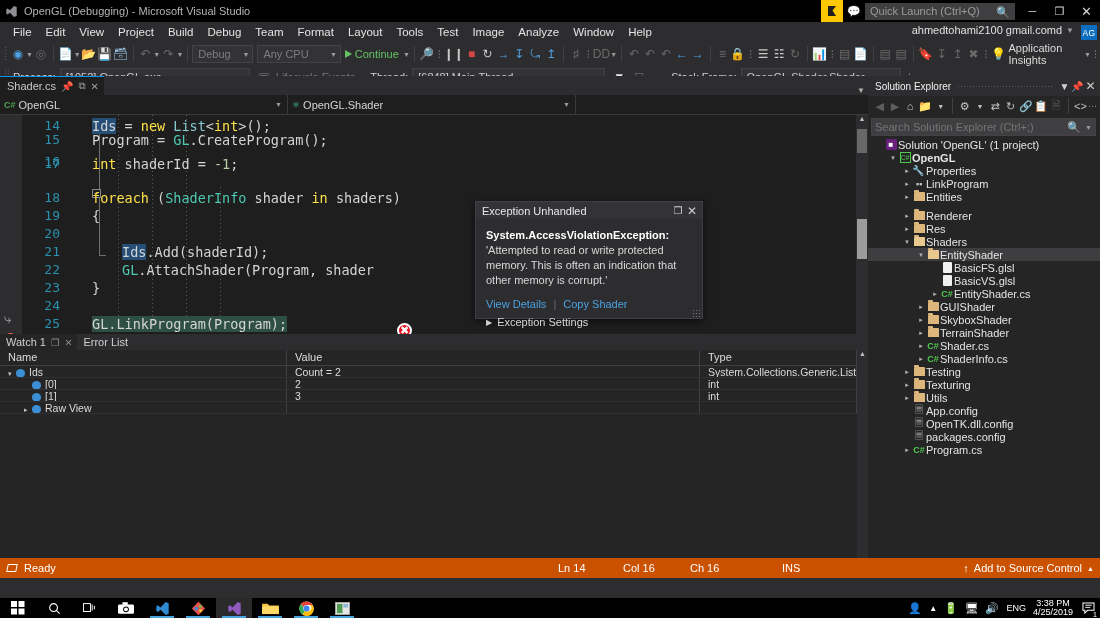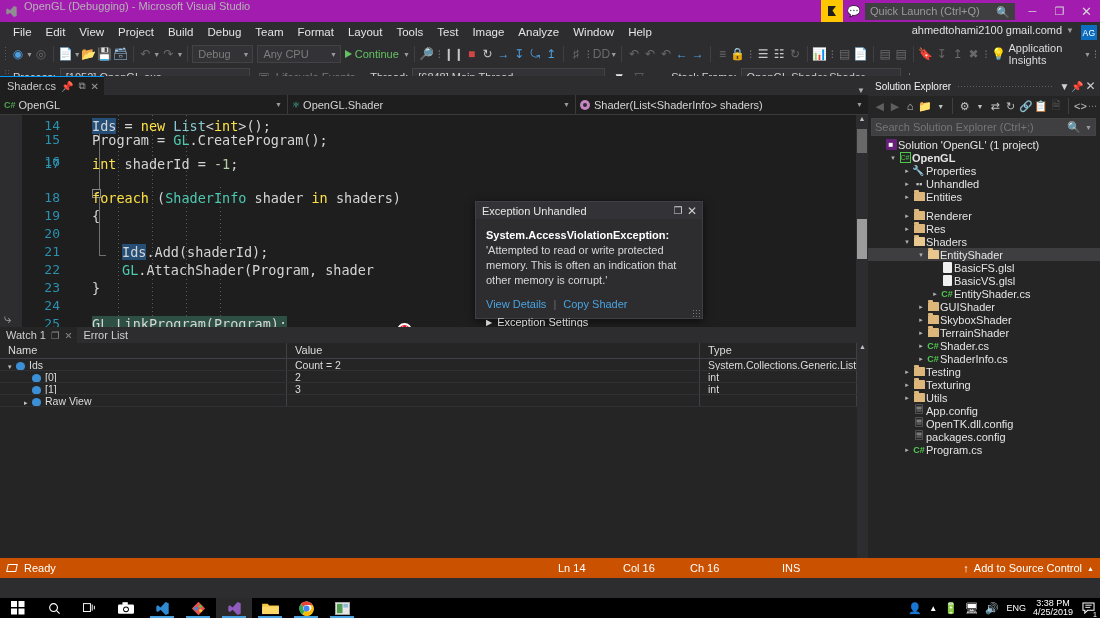--- a/index.html
+++ b/index.html
@@ -7,21 +7,21 @@
   body {
     font-family:"Liberation Sans", sans-serif;
     font-size:11px;
     background:#1e1e1e;
     color:#f1f1f1;
     -webkit-font-smoothing:antialiased;
   }
   .vs { position:relative; width:1100px; height:598px; background:#2d2d30; }
 
   
-  .titlebar { height:22px; background:#a21caf; display:flex; align-items:flex-start; position:relative; }
+  .titlebar { height:22px; background:#000000; display:flex; align-items:center; position:relative; }
   .vs-logo { width:22px; height:22px; display:flex; align-items:center; justify-content:center; }
   .vs-logo svg { width:13px; height:13px; }
   .title-text { color:#b4b4b4; font-size:11px; margin-left:2px; }
   .tb-right { position:absolute; right:0; top:0; height:22px; display:flex; align-items:center; }
   .quick-flag { width:22px; height:22px; background:#ffc700; display:flex; align-items:center; justify-content:center; }
   .quick-flag svg { width:12px; height:12px; }
   .feedback-ico { width:22px; height:22px; display:flex; align-items:center; justify-content:center; color:#b4b4b4; font-size:11px; }
   .quicklaunch {
     width:150px; height:17px; background:#3f3f41; border:1px solid #3f3f41;
     color:#9a9a9a; font-size:11px; display:flex; align-items:center; padding:0 4px;
@@ -140,21 +140,21 @@
   .hscroll { flex:1; height:14px; background:#3e3e42; margin-left:3px; margin-right:1px; display:flex; align-items:center; }
   .hthumb { height:14px; background:#686868; }
   .harrow { width:12px; color:#c0c0c0; font-size:8px; text-align:center; }
 
   
   .vscroll { position:absolute; right:0; top:39px; bottom:48px; width:12px; background:#2d2d30; }
   .vthumb { position:absolute; left:1px; width:10px; background:#686868; }
   .vscroll .va { position:absolute; left:0; width:12px; height:12px; color:#c0c0c0; font-size:7px; text-align:center; }
 
   
-  .watch { position:absolute; left:0; bottom:18px; width:868px; height:233px; background:#1d4ed8; }
+  .watch { position:absolute; left:0; bottom:11px; width:868px; height:233px; background:#1d4ed8; }
   .watch-tabs { height:16px; background:#2d2d30; display:flex; align-items:flex-end; }
   .wtab { height:16px; display:flex; align-items:center; padding:0 5px 0 6px; font-size:11px; color:#d0d0d0; gap:5px; }
   .wtab.active { background:#252526; }
   .wtab .pin,.wtab .x { color:#8a8a8a; font-size:9.5px; }
   .wgrid { position:absolute; top:16px; left:0; right:0; bottom:0; background:#252526; }
   .whead { height:16px; background:#252526; display:flex; border-bottom:1px solid #3f3f46; }
   .wh { font-size:11px; color:#dcdcdc; padding:1px 0 0 8px; border-right:1px solid #3f3f46; }
   .wrow { height:12px; display:flex; font-size:10.5px; color:#dcdcdc; border-bottom:1px solid #303032; }
   .wc { padding-left:8px; border-right:1px solid #3f3f46; overflow:hidden; white-space:nowrap; line-height:12px; }
   .wexp { color:#c0c0c0; font-size:7px; display:inline-block; width:8px; }
@@ -392,25 +392,20 @@
         <div class="navcombo nc1">
           <span class="ico-cs">C#</span>
           <span>OpenGL</span>
           <span class="cc">▼</span>
         </div>
         <div class="navcombo nc2">
           <span class="ico-cls">⚛</span>
           <span>OpenGL.Shader</span>
           <span class="cc">▼</span>
         </div>
-        <div class="navcombo nc3">
-          <span class="ico-meth"></span>
-          <span>Shader(List&lt;ShaderInfo&gt; shaders)</span>
-          <span class="cc">▼</span>
-        </div>
       </div>
 
       <div class="codearea">
         <div class="glyphmargin"></div>
         <div class="indicator-strip"></div>
 
         <div class="guide" style="left:118px"></div>
         <div class="guide" style="left:152px"></div>
         <div class="guide" style="left:186px"></div>
         <div class="guide" style="left:220px;top:72px;bottom:110px"></div>
@@ -579,21 +574,21 @@
             <span class="nico">
               <span style="color:#d6d6d6;font-size:10px">🔧</span>
             </span>
             <span>Properties</span>
           </div>
           <div class="node" style="padding-left: 34px;">
             <span class="tri">▸</span>
             <span class="nico">
               <span style="color:#c8c8c8;font-size:9px">▪▪</span>
             </span>
-            <span>Unhandled</span>
+            <span>LinkProgram</span>
           </div>
           <div class="node" style="padding-left: 34px;">
             <span class="tri">▸</span>
             <span class="nico">
               <span class="folder"></span>
             </span>
             <span>Entities</span>
           </div>
           <div class="node" style="padding-left: 34px; margin-top: 6px;">
             <span class="tri">▸</span>

